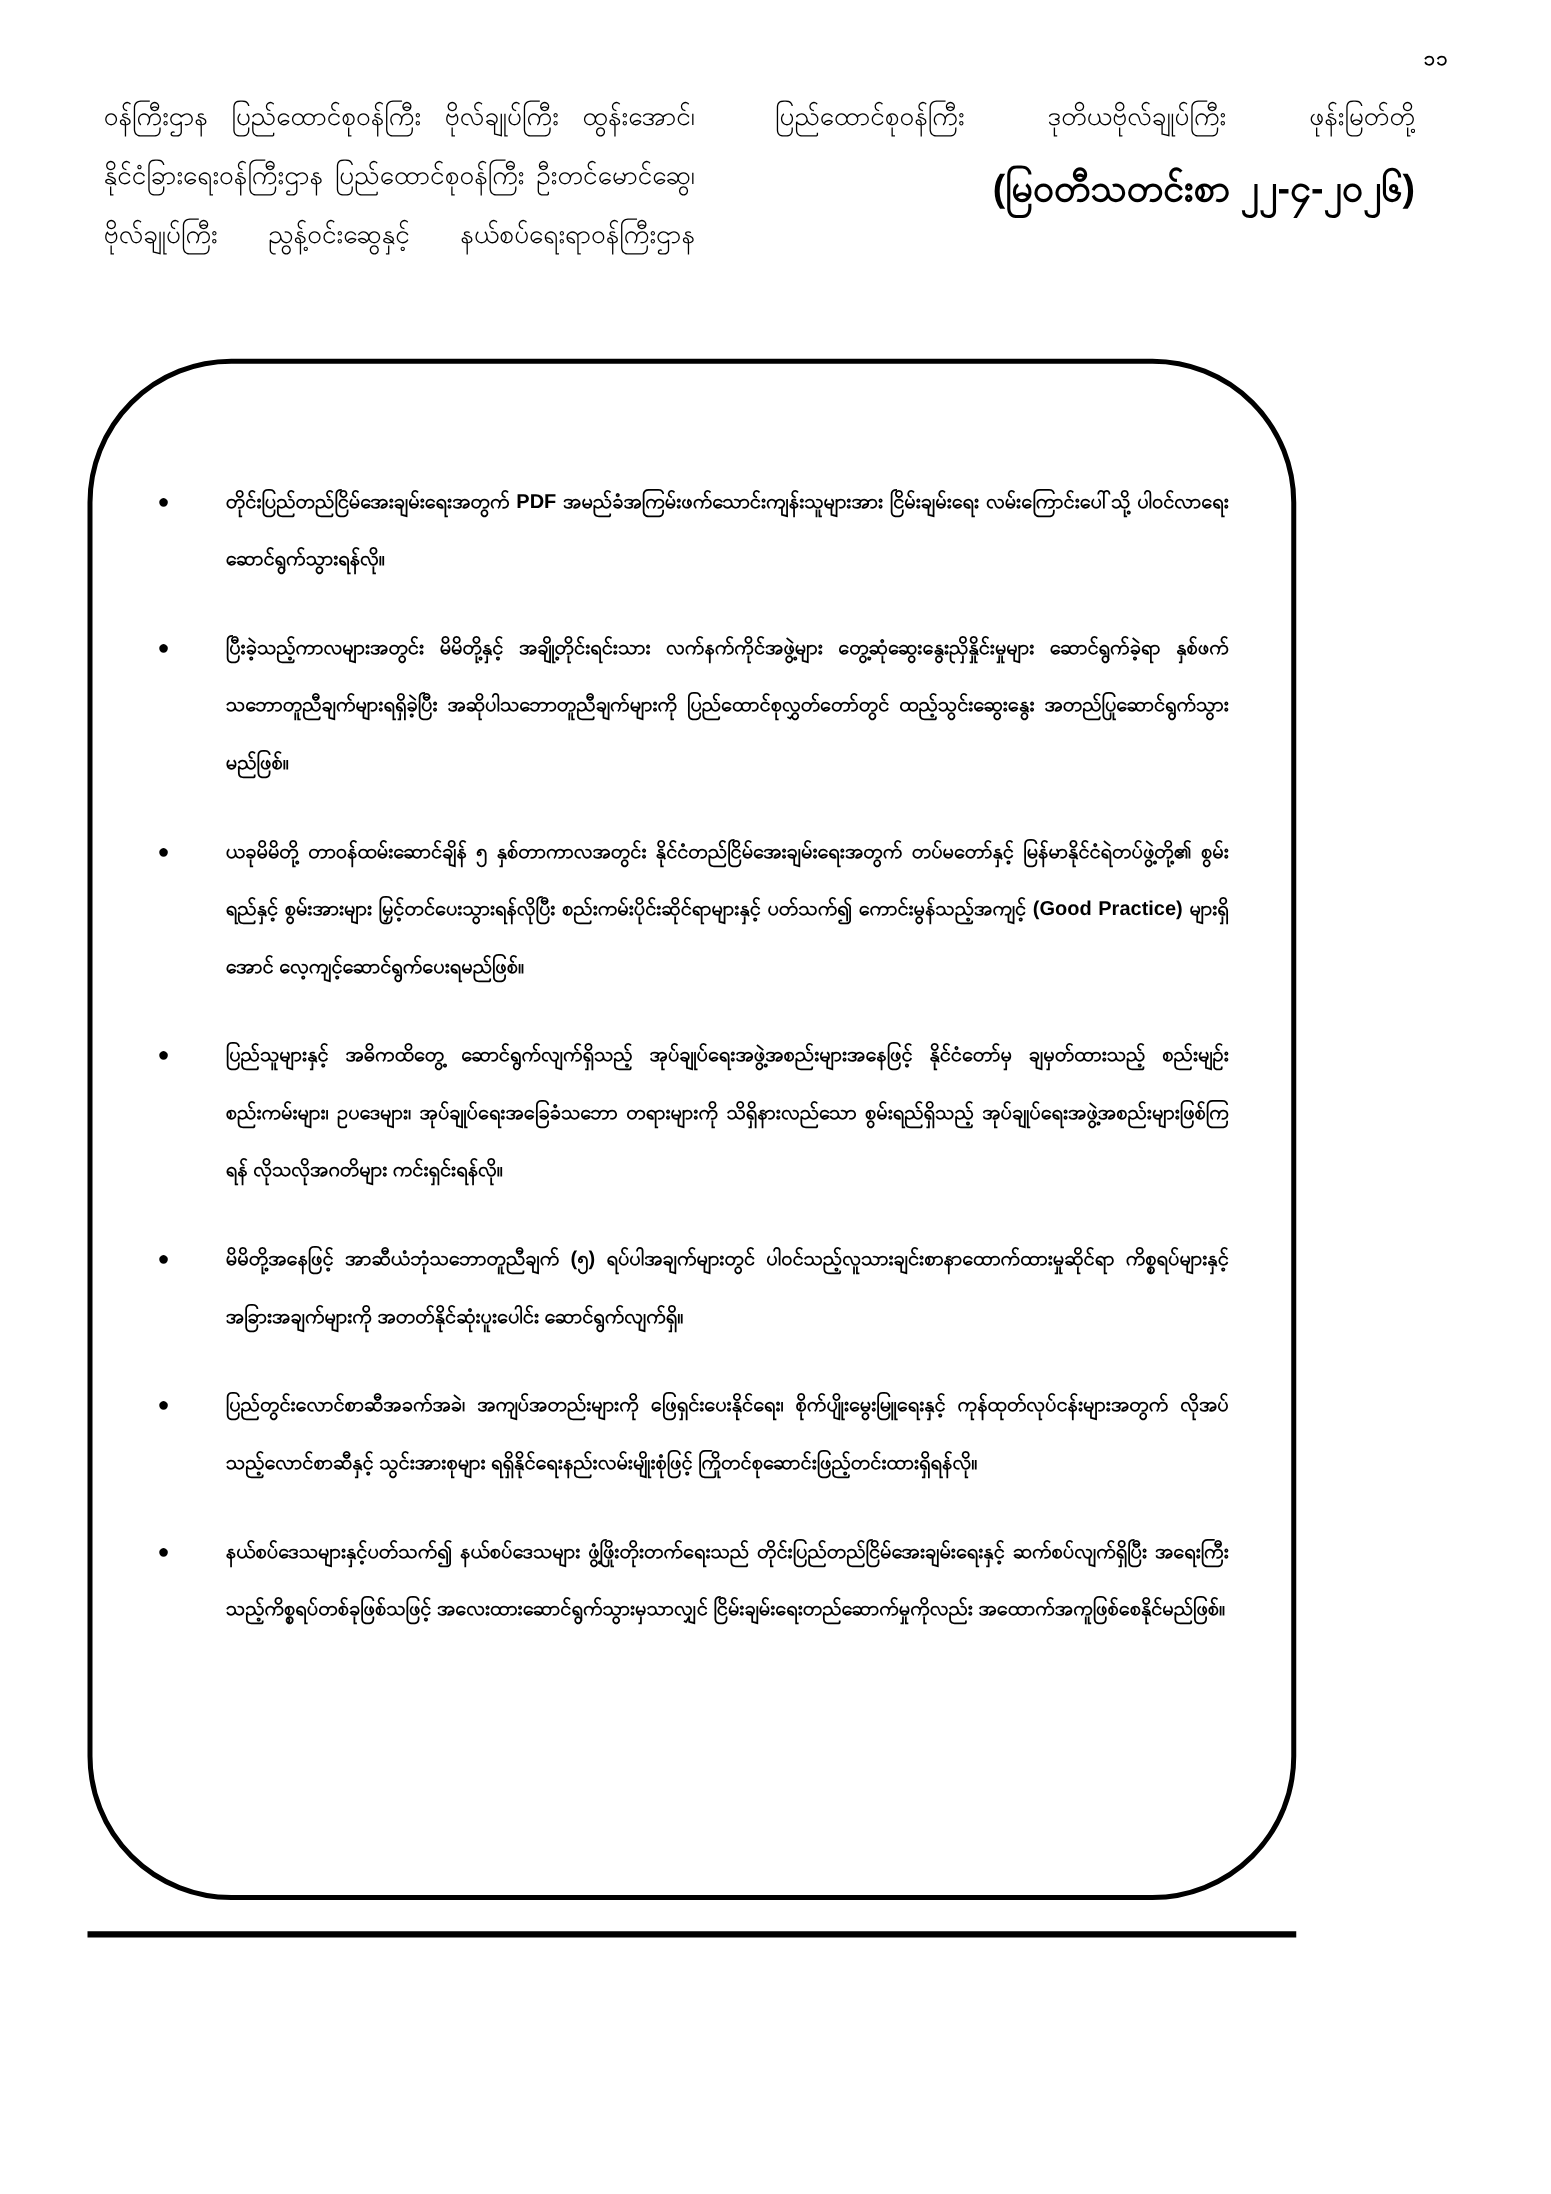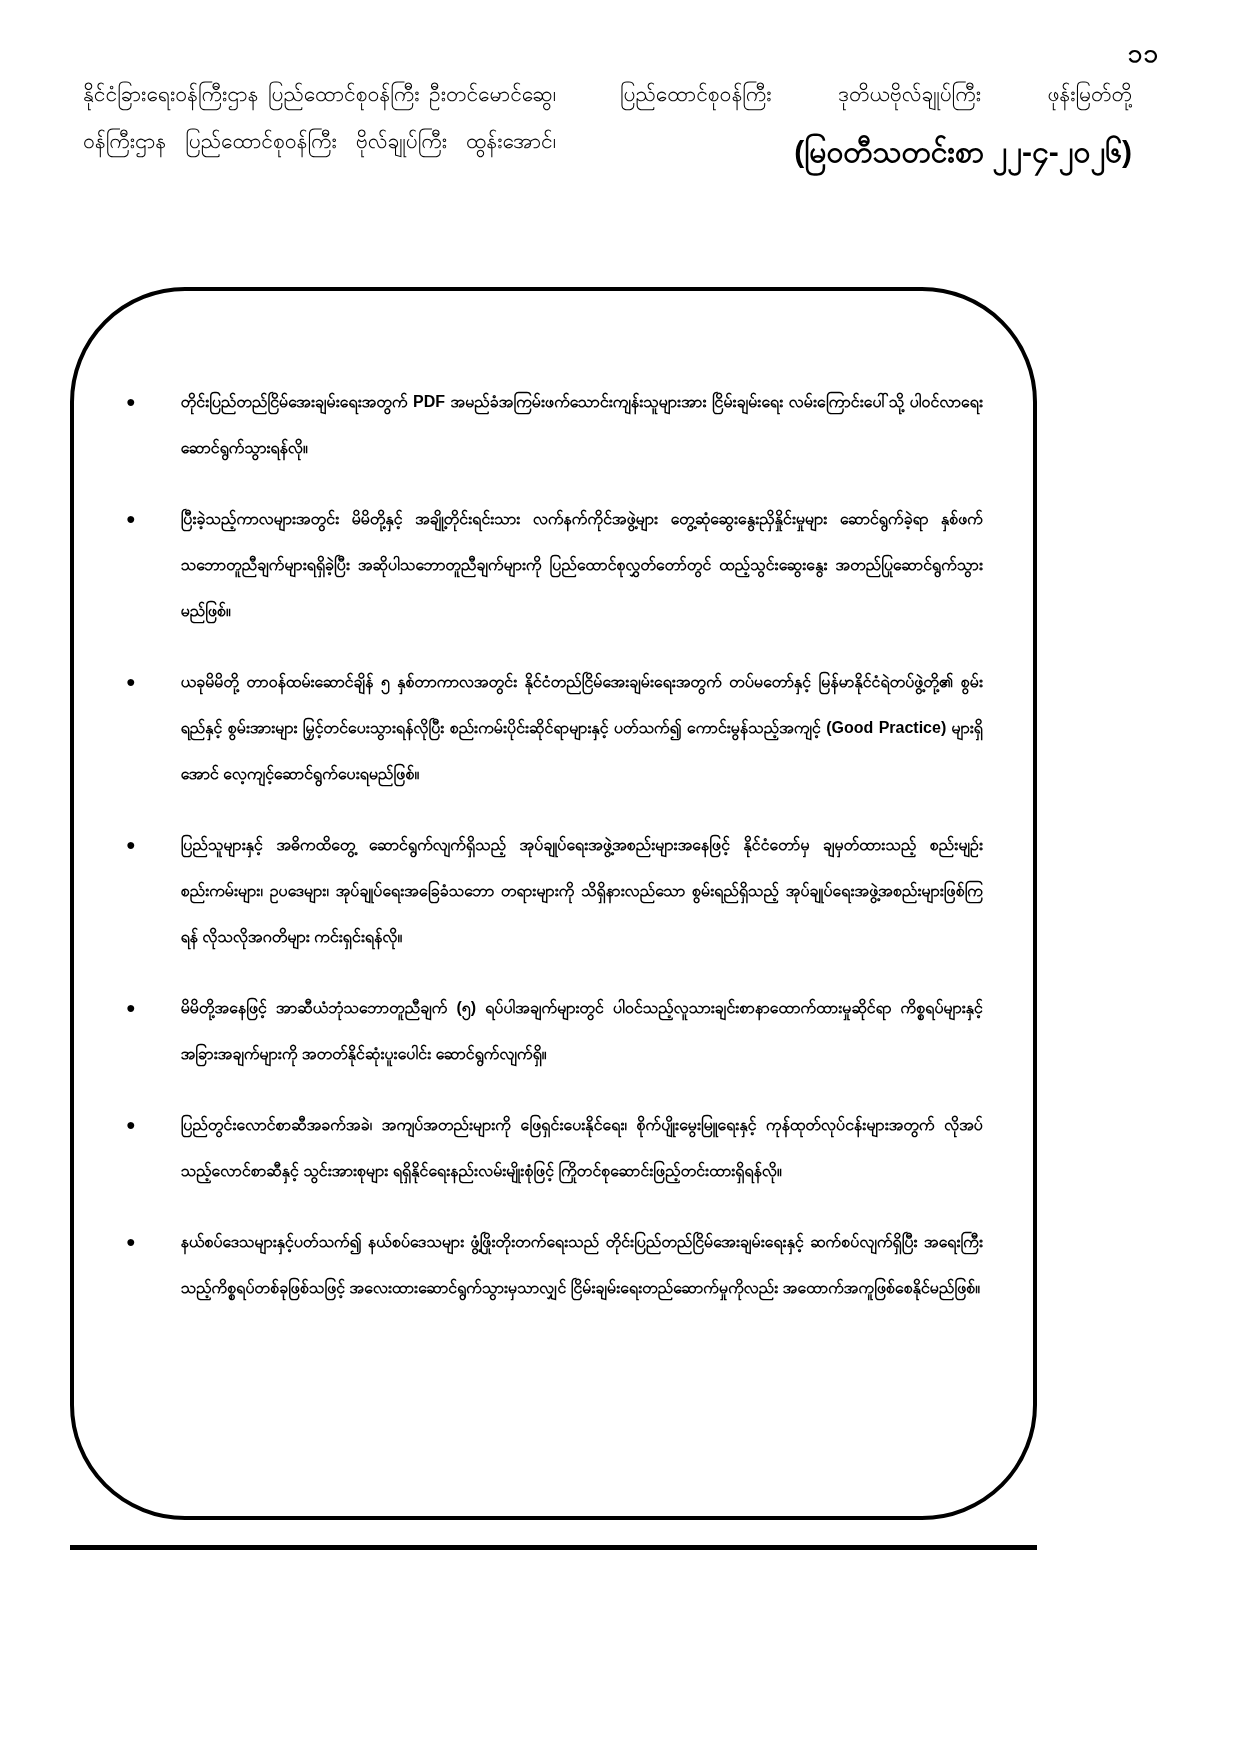--- a/index.html
+++ b/index.html
@@ -9,21 +9,21 @@
     position: relative;
     font-family: "Liberation Sans", sans-serif;
     color: #000;
     overflow: hidden;
   }
   .page { position: absolute; inset: 0; background: #fff; }
 
   
   .page-number {
     position: absolute; top: 36px; right: 82px;
-    font-size: 26px; font-weight: 700; letter-spacing: 1px;
+    font-size: 16px; font-weight: 700; letter-spacing: 1px;
   }
 
   
   .intro {
     position: absolute; top: 70px; left: 83px; width: 1049px;
     display: flex; gap: 64px;
   }
   .intro .col-left  { width: 473px; }
   .intro .col-right { flex: 1; }
   .intro .line {
@@ -68,22 +68,23 @@
 </style>
 </head>
 <body>
 
 <div class="page">
 
   <div class="page-number">၁၁</div>
 
   <div class="intro">
     <div class="col-left">
+      <div class="line">ဝန်ကြီးဌာန ပြည်ထောင်စုဝန်ကြီး ဗိုလ်ချုပ်ကြီး ထွန်းအောင်၊</div>
       <div class="line">နိုင်ငံခြားရေးဝန်ကြီးဌာန ပြည်ထောင်စုဝန်ကြီး ဦးတင်မောင်ဆွေ၊</div>
-      <div class="line">ဝန်ကြီးဌာန ပြည်ထောင်စုဝန်ကြီး ဗိုလ်ချုပ်ကြီး ထွန်းအောင်၊</div>
+      <div class="line">ဗိုလ်ချုပ်ကြီး ညွန့်ဝင်းဆွေနှင့် နယ်စပ်ရေးရာဝန်ကြီးဌာန</div>
     </div>
     <div class="col-right">
       <div class="line">ပြည်ထောင်စုဝန်ကြီး ဒုတိယဗိုလ်ချုပ်ကြီး ဖုန်းမြတ်တို့</div>
       <div class="source">(မြဝတီသတင်းစာ ၂၂-၄-၂၀၂၆)</div>
     </div>
   </div>
 
   <div class="bullet-box">
 
     <div class="bullet-item">

